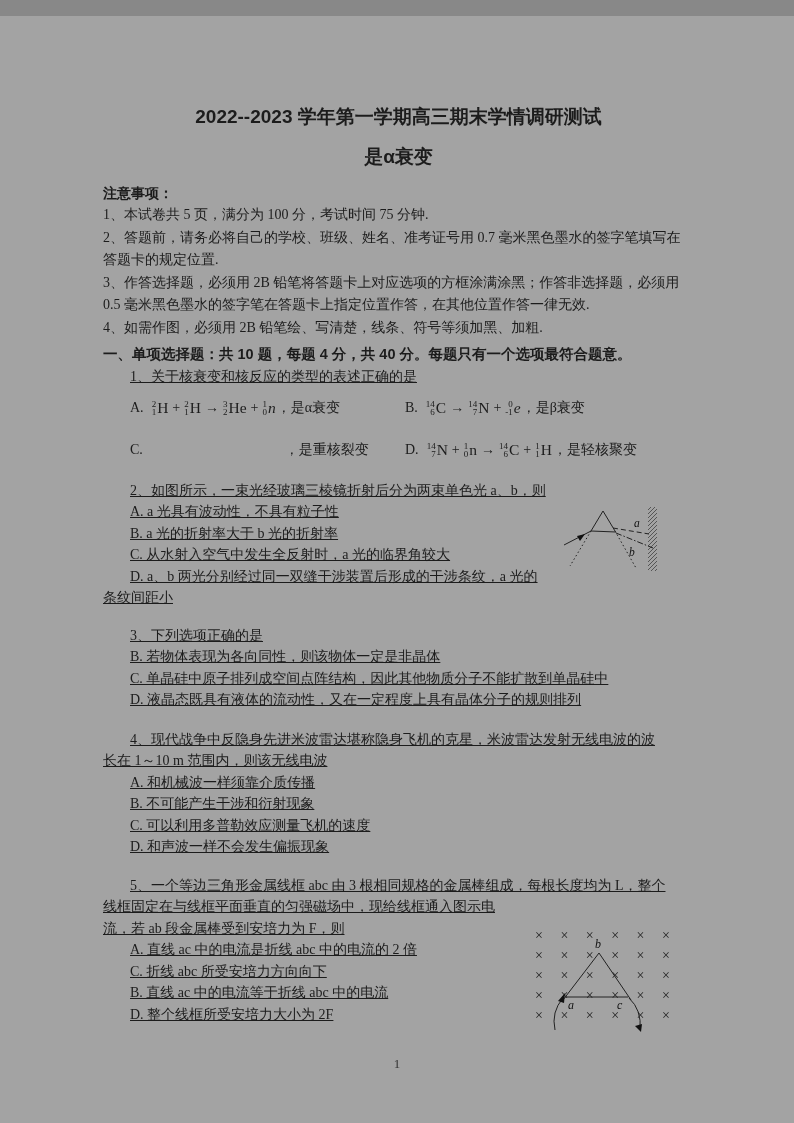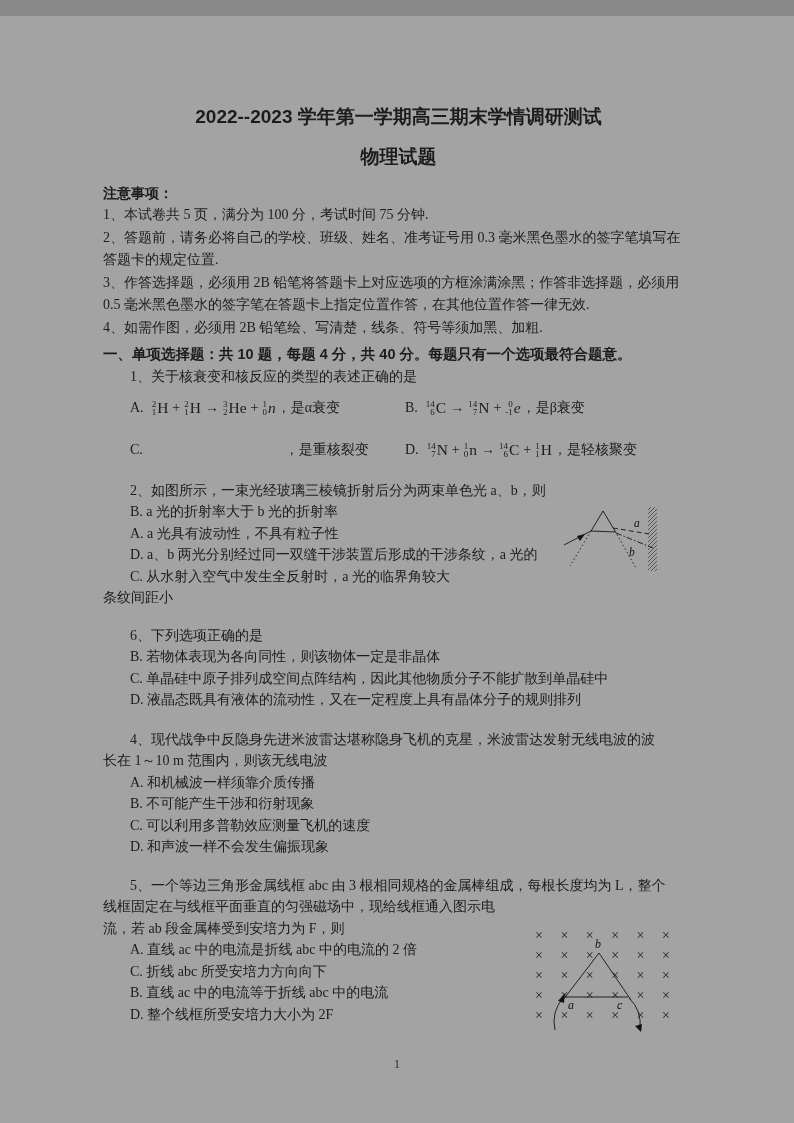--- a/index.html
+++ b/index.html
@@ -27,21 +27,21 @@
     margin-top:12px;
     font-family:"Liberation Sans","DejaVu Sans",sans-serif;
     font-weight:bold;font-size:14px;line-height:22px;
   }
   .notice p{margin:0;font-size:14px;line-height:22.5px;}
   .section-h{
     margin-top:4px;
     font-family:Liberation Sans, sans-serif;
     font-weight:bold;font-size:14.5px;line-height:23px;white-space:nowrap;
   }
-  .line{font-size:14px;line-height:21.5px;white-space:nowrap;}
+  .line{font-size:14px;line-height:21.5px;white-space:nowrap;text-decoration:underline;}
   .ind{padding-left:27px;}
   .frow{display:flex;align-items:center;padding-left:27px;font-size:14px;}
   .frow1{margin-top:5px;height:31px;}
   .frow2{margin-top:11px;height:31px;}
   .fcell1{width:275px;display:flex;align-items:center;}
   .fcell2{display:flex;align-items:center;}
   .olabel{margin-right:7px;}
   .cgap{display:inline-block;width:135px;}
   .formula{display:inline-flex;align-items:center;}
   .ftxt{margin:0 3px;}
@@ -72,26 +72,26 @@
     font-style:italic;fill:#111;}
   .blbl{font-family:"Liberation Serif","DejaVu Serif",serif;font-size:12px;
     font-style:italic;fill:#111;}
 </style>
 </head>
 <body>
 
 <div class="page">
 
   <div class="title">2022--2023 学年第一学期高三期末学情调研测试</div>
-  <div class="subtitle">物理试题</div>
+  <div class="subtitle">是α衰变</div>
 
   <div class="notice">
     <div class="notice-h">注意事项：</div>
     <p>1、本试卷共 5 页，满分为 100 分，考试时间 75 分钟.</p>
-    <p>2、答题前，请务必将自己的学校、班级、姓名、准考证号用 0.3 毫米黑色墨水的签字笔填写在答题卡的规定位置.</p>
+    <p>2、答题前，请务必将自己的学校、班级、姓名、准考证号用 0.7 毫米黑色墨水的签字笔填写在答题卡的规定位置.</p>
     <p>3、作答选择题，必须用 2B 铅笔将答题卡上对应选项的方框涂满涂黑；作答非选择题，必须用 0.5 毫米黑色墨水的签字笔在答题卡上指定位置作答，在其他位置作答一律无效.</p>
     <p>4、如需作图，必须用 2B 铅笔绘、写清楚，线条、符号等须加黑、加粗.</p>
   </div>
 
   <div class="section-h">一、单项选择题：共 10 题，每题 4 分，共 40 分。每题只有一个选项最符合题意。</div>
 
   <div>
     <div class="line ind">1、关于核衰变和核反应的类型的表述正确的是</div>
     <div class="frow frow1">
       <div class="fcell1">
@@ -202,29 +202,29 @@
               <span class="sym">H</span>
             </span>
           </span>
         <span>，是轻核聚变</span>
       </div>
     </div>
   </div>
 
   <div class="q2">
     <div class="line ind">2、如图所示，一束光经玻璃三棱镜折射后分为两束单色光 a、b，则</div>
+    <div class="line ind">A. a 光具有波动性，不具有粒子性</div>
     <div class="line ind">B. a 光的折射率大于 b 光的折射率</div>
-    <div class="line ind">A. a 光具有波动性，不具有粒子性</div>
+    <div class="line ind">C. 从水射入空气中发生全反射时，a 光的临界角较大</div>
     <div class="line ind">D. a、b 两光分别经过同一双缝干涉装置后形成的干涉条纹，a 光的</div>
-    <div class="line ind">C. 从水射入空气中发生全反射时，a 光的临界角较大</div>
     <div class="line">条纹间距小</div>
   </div>
 
   <div class="q3">
-    <div class="line ind">6、下列选项正确的是</div>
+    <div class="line ind">3、下列选项正确的是</div>
     <div class="line ind">B. 若物体表现为各向同性，则该物体一定是非晶体</div>
     <div class="line ind">C. 单晶硅中原子排列成空间点阵结构，因此其他物质分子不能扩散到单晶硅中</div>
     <div class="line ind">D. 液晶态既具有液体的流动性，又在一定程度上具有晶体分子的规则排列</div>
   </div>
 
   <div class="q4">
     <div class="line ind">4、现代战争中反隐身先进米波雷达堪称隐身飞机的克星，米波雷达发射无线电波的波</div>
     <div class="line">长在 1～10 m 范围内，则该无线电波</div>
     <div class="line ind">A. 和机械波一样须靠介质传播</div>
     <div class="line ind">B. 不可能产生干涉和衍射现象</div>

